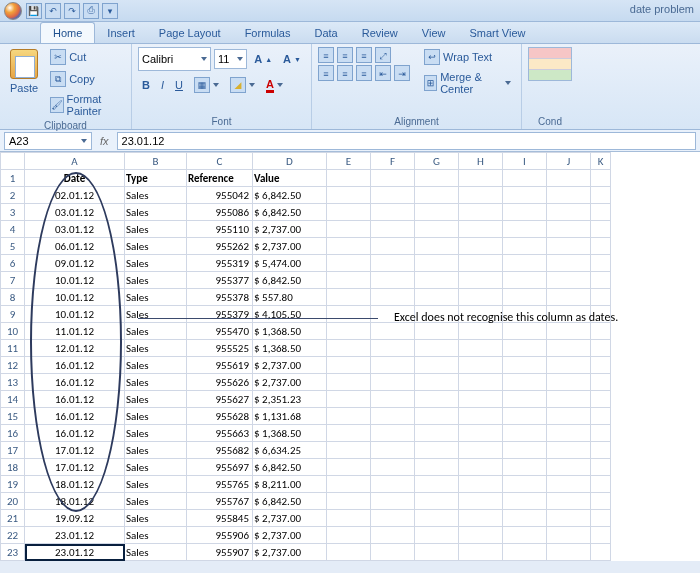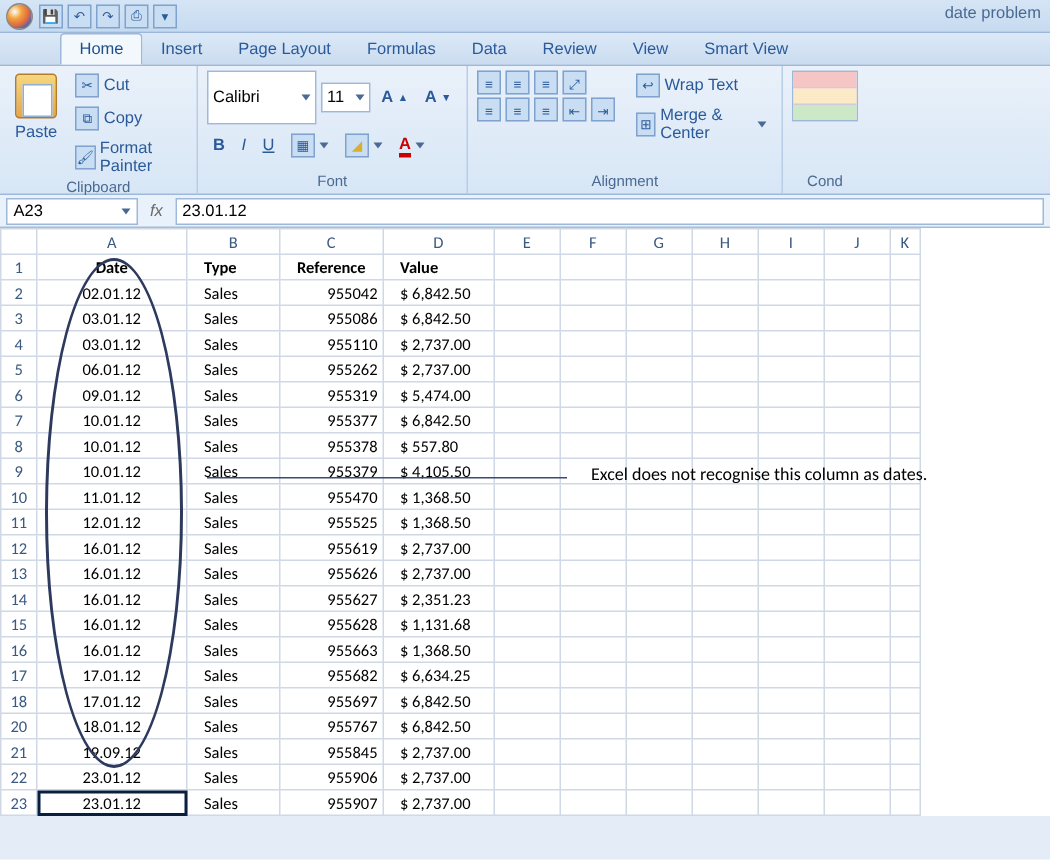--- a/index.html
+++ b/index.html
@@ -16,37 +16,37 @@
   .group { border-right: 1px solid #b8cde6; padding: 3px 6px 2px 6px; display: flex; flex-direction: column; justify-content: space-between; position: relative; }
   .group-body { flex: 1; display: flex; gap: 4px; }
   .group-title { text-align: center; font-size: 10px; color: #4a6a93; padding-top: 1px; }
   .btn { border: 1px solid transparent; padding: 1px 3px; cursor: pointer; display: inline-flex; align-items: center; gap: 3px; color: #2a5a9a; font-size: 11px; }
   .vcol { display: flex; flex-direction: column; gap: 2px; }
   .paste-big { display: flex; flex-direction: column; align-items: center; width: 38px; }
   .paste-icon { width: 28px; height: 30px; background: linear-gradient(#f6d77f,#e7a646); border: 1px solid #b57c28; border-radius: 3px; position: relative; }
   .paste-icon::after { content: ""; position: absolute; left: 4px; top: 6px; width: 18px; height: 20px; background: #fff; border: 1px solid #8faed4; }
   .icon16 { width: 16px; height: 16px; display: inline-block; background: #c9ddf3; border: 1px solid #7fa3ce; font-size: 9px; text-align: center; line-height: 14px; color: #2a5a9a; }
   .font-row { display: flex; gap: 3px; align-items: center; }
-  .font-select { width: 80px; height: 36px; border: 1px solid #9db8d9; background: #fff; font-size: 11px; padding: 0 3px; display: flex; align-items: center; justify-content: space-between; }
+  .font-select { width: 80px; height: 24px; border: 1px solid #9db8d9; background: #fff; font-size: 11px; padding: 0 3px; display: flex; align-items: center; justify-content: space-between; }
   .size-select { width: 36px; height: 20px; border: 1px solid #9db8d9; background: #fff; font-size: 11px; padding: 0 3px; display: flex; align-items: center; justify-content: space-between; }
   .dd { width: 0; height: 0; border-left: 3px solid transparent; border-right: 3px solid transparent; border-top: 4px solid #4a6a93; display: inline-block; }
   .num-select { width: 110px; height: 20px; border: 1px solid #9db8d9; background: #fff; font-size: 11px; padding: 0 4px; display: flex; align-items: center; justify-content: space-between; }
   .formula-bar { height: 22px; background: #e9f1fb; border-bottom: 1px solid #a6bdd9; display: flex; align-items: center; padding: 0 4px; gap: 4px; }
   .namebox { width: 88px; height: 18px; background: #fff; border: 1px solid #9db8d9; display: flex; align-items: center; justify-content: space-between; padding: 0 4px; font-size: 11px; }
   .fx { font-style: italic; color: #6a6a6a; padding: 0 4px; }
   .fbar-input { flex: 1; height: 18px; background: #fff; border: 1px solid #9db8d9; font-size: 11px; padding: 0 4px; display: flex; align-items: center; }
   .sheet { position: relative; background: #fff; }
   table.grid { border-collapse: collapse; table-layout: fixed; }
   table.grid th, table.grid td { border: 1px solid #d0d7e5; font-size: 11px; font-family: Calibri, sans-serif; height: 17px; background: #fff; overflow: hidden; white-space: nowrap; }
   th.colh { background: linear-gradient(#f4f8fd,#dce8f6); color: #3a5a82; font-weight: normal; text-align: center; }
   th.rowh { background: linear-gradient(#f4f8fd,#dce8f6); color: #3a5a82; font-weight: normal; text-align: center; width: 24px; }
   th.corner { background: linear-gradient(#f4f8fd,#dce8f6); width: 24px; }
   .colA { width: 100px; } .colB { width: 62px; } .colC { width: 66px; } .colD { width: 74px; } .colE { width: 44px; } .colF { width: 44px; } .colG { width: 44px; } .colH { width: 44px; } .colI { width: 44px; } .colJ { width: 44px; } .colK { width: 20px; }
   td.hd { font-weight: bold; }
-  td.c { text-align: center; } td.r { text-align: right; padding: 0 3px; } td.l { text-align: left; padding: 0 11px; }
+  td.c { text-align: center; } td.r { text-align: right; padding: 0 3px; } td.l { text-align: left; padding: 0 1px; }
   .selcell { outline: 2px solid #081f3e; outline-offset: -2px; }
   .oval { position: absolute; border: 2px solid #2d3a5d; border-radius: 50%; pointer-events: none; }
   .annot-line { position: absolute; height: 1px; background: #3b4a6d; pointer-events: none; }
   .annot-text { position: absolute; font-size: 12px; font-family: Calibri, sans-serif; color: #000; }
   .styles-preview { width: 60px; height: 34px; background: #fff; border: 1px solid #9db8d9; font-size: 10px; display: flex; flex-direction: column; }
   .sp-row { flex:1; border-bottom:1px solid #ccd; padding:0 2px; }
   .sp-row:last-child{border-bottom:none;}
 </style>
 </head>
 <body>
@@ -454,20 +454,34 @@
           <td class="l colD">$ 6,842.50</td>
           <td class="colE"></td>
           <td class="colF"></td>
           <td class="colG"></td>
           <td class="colH"></td>
           <td class="colI"></td>
           <td class="colJ"></td>
           <td class="colK"></td>
         </tr>
         <tr>
+          <th class="rowh">19</th>
+          <td class="c colA">18.01.12</td>
+          <td class="l colB">Sales</td>
+          <td class="r colC">955765</td>
+          <td class="l colD">$ 8,211.00</td>
+          <td class="colE"></td>
+          <td class="colF"></td>
+          <td class="colG"></td>
+          <td class="colH"></td>
+          <td class="colI"></td>
+          <td class="colJ"></td>
+          <td class="colK"></td>
+        </tr>
+        <tr>
           <th class="rowh">20</th>
           <td class="c colA">18.01.12</td>
           <td class="l colB">Sales</td>
           <td class="r colC">955767</td>
           <td class="l colD">$ 6,842.50</td>
           <td class="colE"></td>
           <td class="colF"></td>
           <td class="colG"></td>
           <td class="colH"></td>
           <td class="colI"></td>

